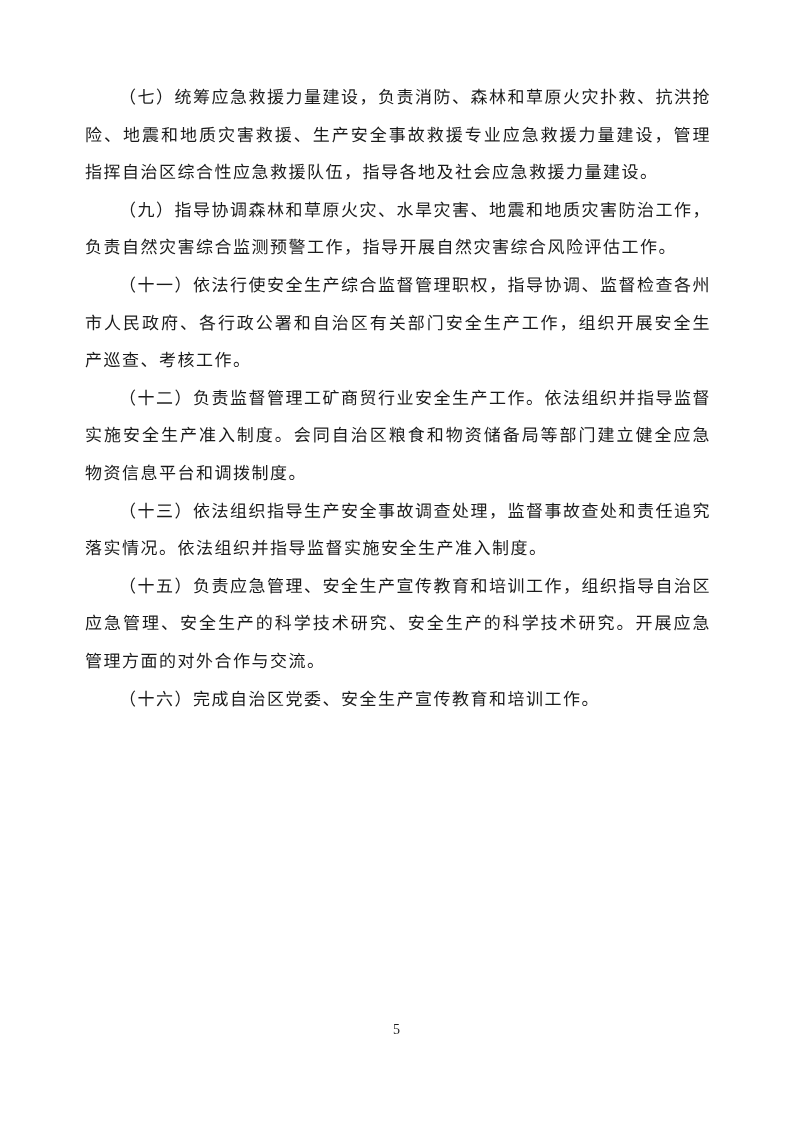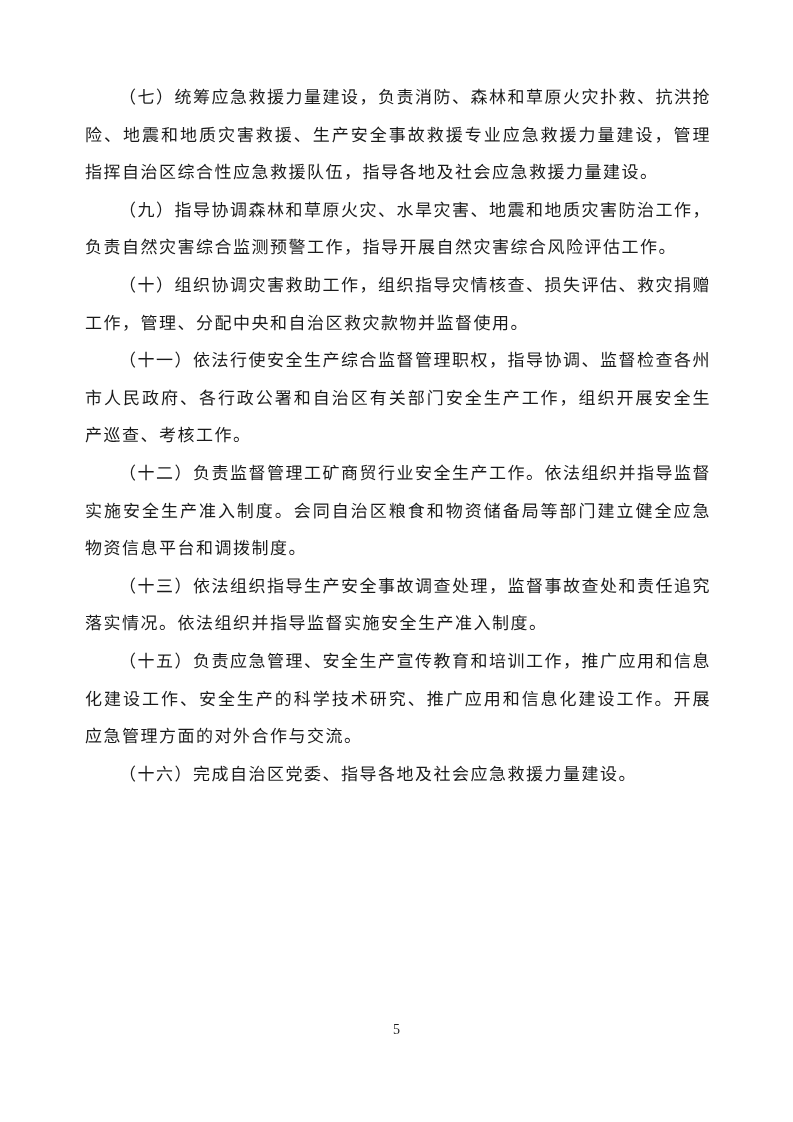--- a/index.html
+++ b/index.html
@@ -45,21 +45,20 @@
     font-family: "Liberation Serif", "DejaVu Serif", serif;
   }
 </style>
 </head>
 <body>
 
 <div class="page">
   <div class="content">
     <p class="para">（七）统筹应急救援力量建设，负责消防、森林和草原火灾扑救、抗洪抢险、地震和地质灾害救援、生产安全事故救援专业应急救援力量建设，管理指挥自治区综合性应急救援队伍，指导各地及社会应急救援力量建设。</p>
     <p class="para">（九）指导协调森林和草原火灾、水旱灾害、地震和地质灾害防治工作，负责自然灾害综合监测预警工作，指导开展自然灾害综合风险评估工作。</p>
-    <p class="para">（十）组织协调灾害救助工作，组织指导灾情核查、损失评估、救灾捐赠工作，管理、分配中央和自治区救灾款物并监督使用。</p>
     <p class="para">（十一）依法行使安全生产综合监督管理职权，指导协调、监督检查各州市人民政府、各行政公署和自治区有关部门安全生产工作，组织开展安全生产巡查、考核工作。</p>
     <p class="para">（十二）负责监督管理工矿商贸行业安全生产工作。依法组织并指导监督实施安全生产准入制度。会同自治区粮食和物资储备局等部门建立健全应急物资信息平台和调拨制度。</p>
     <p class="para">（十三）依法组织指导生产安全事故调查处理，监督事故查处和责任追究落实情况。依法组织并指导监督实施安全生产准入制度。</p>
-    <p class="para">（十五）负责应急管理、安全生产宣传教育和培训工作，推广应用和信息化建设工作、安全生产的科学技术研究、推广应用和信息化建设工作。开展应急管理方面的对外合作与交流。</p>
-    <p class="para">（十六）完成自治区党委、指导各地及社会应急救援力量建设。</p>
+    <p class="para">（十五）负责应急管理、安全生产宣传教育和培训工作，组织指导自治区应急管理、安全生产的科学技术研究、安全生产的科学技术研究。开展应急管理方面的对外合作与交流。</p>
+    <p class="para">（十六）完成自治区党委、安全生产宣传教育和培训工作。</p>
   </div>
   <div class="page-number">5</div>
 </div>
 
 </body></html>

